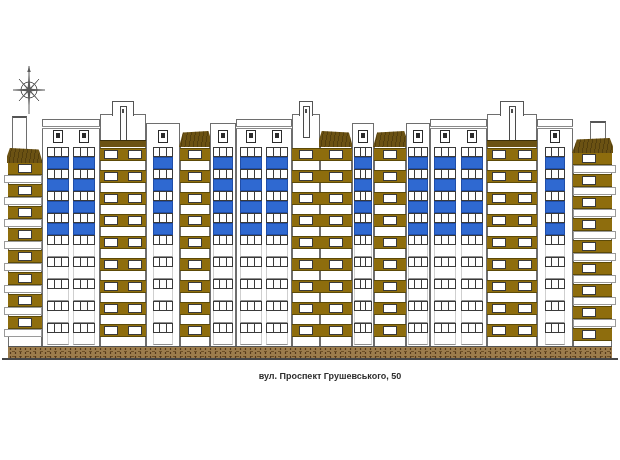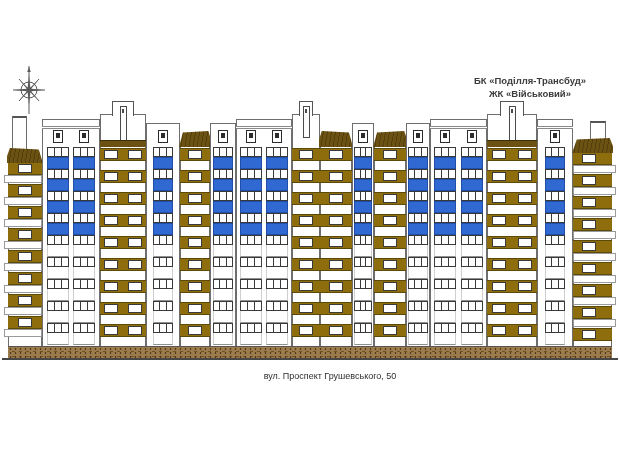--- a/index.html
+++ b/index.html
@@ -10,21 +10,21 @@
   .canvas{position:absolute;left:0;top:0;width:620px;height:460px;}
   #building{position:absolute;left:0;top:0;width:620px;height:460px;}
   #building div{position:absolute;box-sizing:border-box;}
   .compass{position:absolute;left:11px;top:64px;width:36px;height:52px;}
   .titleblock{
     position:absolute;top:74px;left:450px;width:160px;text-align:center;
     font-size:9.5px;font-weight:bold;color:#3c3c3c;line-height:13px;letter-spacing:0;
   }
   .address{
     position:absolute;top:371px;left:150px;width:360px;text-align:center;
-    font-size:9px;color:#2e2e2e;font-weight:normal;
+    font-size:9px;color:#2e2e2e;font-weight:bold;
   }
 </style>
 </head>
 <body>
 
 <div class="canvas">
 
   <div class="compass">
     <svg width="36" height="52" viewBox="0 0 36 52">
       <g fill="none" stroke="#5a5a5a" stroke-width="1">
@@ -38,24 +38,20 @@
       <g fill="#5a5a5a">
         <polygon points="18,3 16.2,8 19.8,8"></polygon>
         <polygon points="18,11 19.6,26 18,41 16.4,26"></polygon>
         <polygon points="3,26 18,24.4 33,26 18,27.6"></polygon>
         <polygon points="9,17 18,25 27,35 18,27"></polygon>
         <polygon points="27,17 18,25 9,35 18,27"></polygon>
       </g>
     </svg>
   </div>
 
-  <div class="titleblock">
-    <div>БК «Поділля-Трансбуд»</div>
-    <div>ЖК «Військовий»</div>
-  </div>
 
   <div id="building">
       <div style="left: 12px; top: 116px; width: 15px; height: 40px; background: rgb(255, 255, 255); border-width: 2px 1px 1px; border-style: solid; border-color: rgb(85, 85, 85) rgb(110, 110, 110) rgb(110, 110, 110); border-image: initial;"></div>
       <div style="left: 8px; top: 162px; width: 34px; height: 184px; background: rgb(255, 255, 255); border-top: 1px solid rgb(110, 110, 110); border-right: 1px solid rgb(110, 110, 110); border-bottom: none; border-left: 1px solid rgb(110, 110, 110); border-image: initial;"></div>
       <div style="left: 4px; top: 175px; width: 38px; height: 8px; background: rgb(255, 255, 255); border: 1px solid rgb(154, 154, 154);"></div>
       <div style="left: 4px; top: 197px; width: 38px; height: 8px; background: rgb(255, 255, 255); border: 1px solid rgb(154, 154, 154);"></div>
       <div style="left: 4px; top: 219px; width: 38px; height: 8px; background: rgb(255, 255, 255); border: 1px solid rgb(154, 154, 154);"></div>
       <div style="left: 4px; top: 241px; width: 38px; height: 8px; background: rgb(255, 255, 255); border: 1px solid rgb(154, 154, 154);"></div>
       <div style="left: 4px; top: 263px; width: 38px; height: 8px; background: rgb(255, 255, 255); border: 1px solid rgb(154, 154, 154);"></div>
       <div style="left: 4px; top: 285px; width: 38px; height: 8px; background: rgb(255, 255, 255); border: 1px solid rgb(154, 154, 154);"></div>

